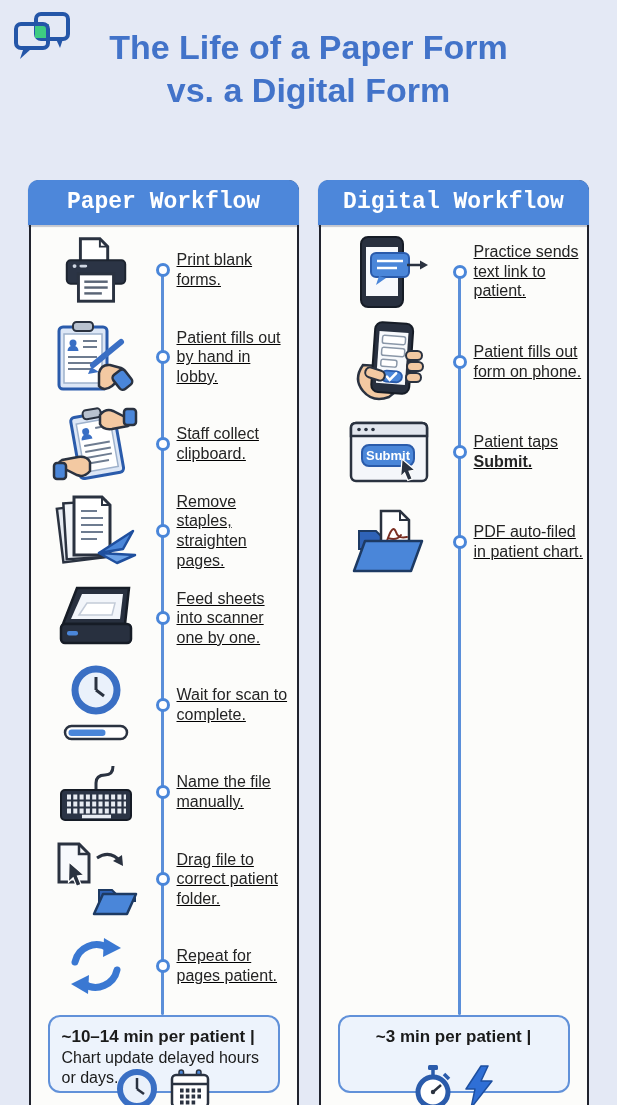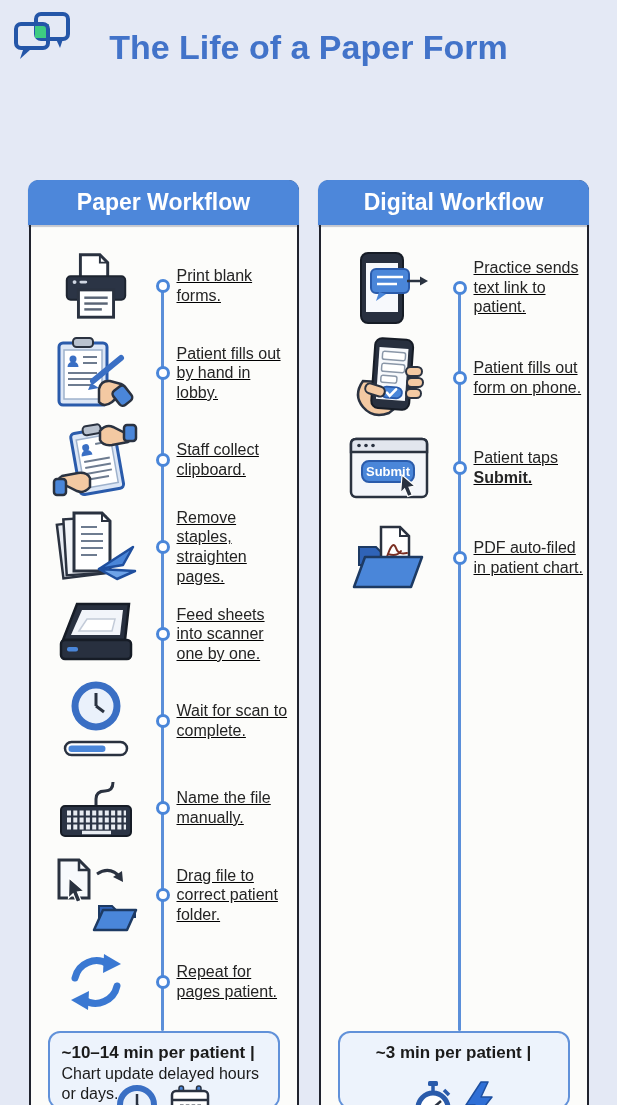--- a/index.html
+++ b/index.html
@@ -11,24 +11,24 @@
   
   .hdr { position:relative; height:180px; }
   .logo { position:absolute; left:12px; top:10px; }
   .title { padding-top:26px; text-align:center; color:#4273c9;
     font-size:34px; font-weight:bold; line-height:1.27; }
   .title span { display:block; }
   
   .cols { display:flex; justify-content:center; gap:20px; }
   .panel { width:270px; height:938px; background:#fcfcfa;
     border:2.5px solid #20232e; border-radius:11px; position:relative; }
-  .panel-hdr { height:45px; margin:-2.5px -2.5px 16px; border-radius:10px 10px 0 0;
+  .panel-hdr { height:45px; margin:-2.5px -2.5px 0; border-radius:10px 10px 0 0;
     background:#4d87da; color:#fff; font-size:23px; font-weight:bold;
     display:flex; align-items:center; justify-content:center;
-    box-shadow:0 1.5px 1px rgba(30,40,70,.25); }
+    box-shadow:0 1.5px 1px rgba(30,40,70,.25);font-family:Liberation Mono, monospace; }
   .panel-body { position:relative; height:890px;text-decoration:underline; }
   .timeline { position:absolute; width:3px; background:#5b8fd9;
     top:46px; height:744px; border-radius:2px; }
   .col-paper .timeline { left:130px; }
   .col-digital .timeline { left:137px; }
   .steps { position:relative; padding-top:2px; }
   .step { display:grid; align-items:center; }
   .col-paper .step { grid-template-columns:118px 28px 1fr; height:87px; }
   .col-digital .step { grid-template-columns:125px 28px 1fr; height:90px; }
   .step-icon { display:flex; justify-content:center; align-items:flex-end; padding-left:12px; }
@@ -60,20 +60,21 @@
       <svg width="60" height="54" viewBox="0 0 60 54">
         <rect x="24" y="4" width="32" height="25" rx="5" fill="none" stroke="#2456a8" stroke-width="4"></rect>
         <path d="M44 29 l4 9 3 -9 Z" fill="#2456a8"></path>
         <rect x="23" y="14" width="14" height="14" fill="#3ecb82"></rect>
         <rect x="4" y="14" width="32" height="24" rx="5" fill="none" stroke="#2456a8" stroke-width="4"></rect>
         <path d="M12 37 l-4 12 11 -10 Z" fill="#2456a8"></path>
       </svg>
     </div>
     <h1 class="title">
       <span>The Life of a Paper Form</span>
+      <span>vs. a Digital Form</span>
     </h1>
   </div>
 
   <div class="cols">
 
     <section class="panel col-paper">
       <div class="panel-hdr">
         <span>Paper Workflow</span>
       </div>
       <div class="panel-body">

